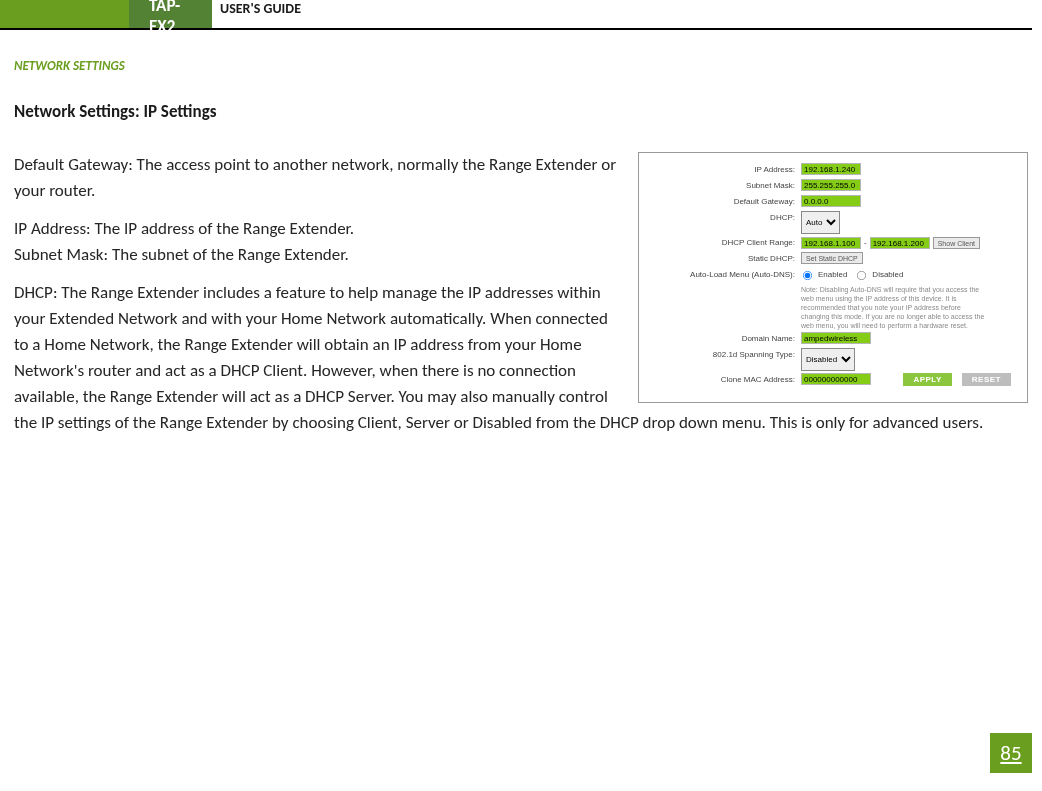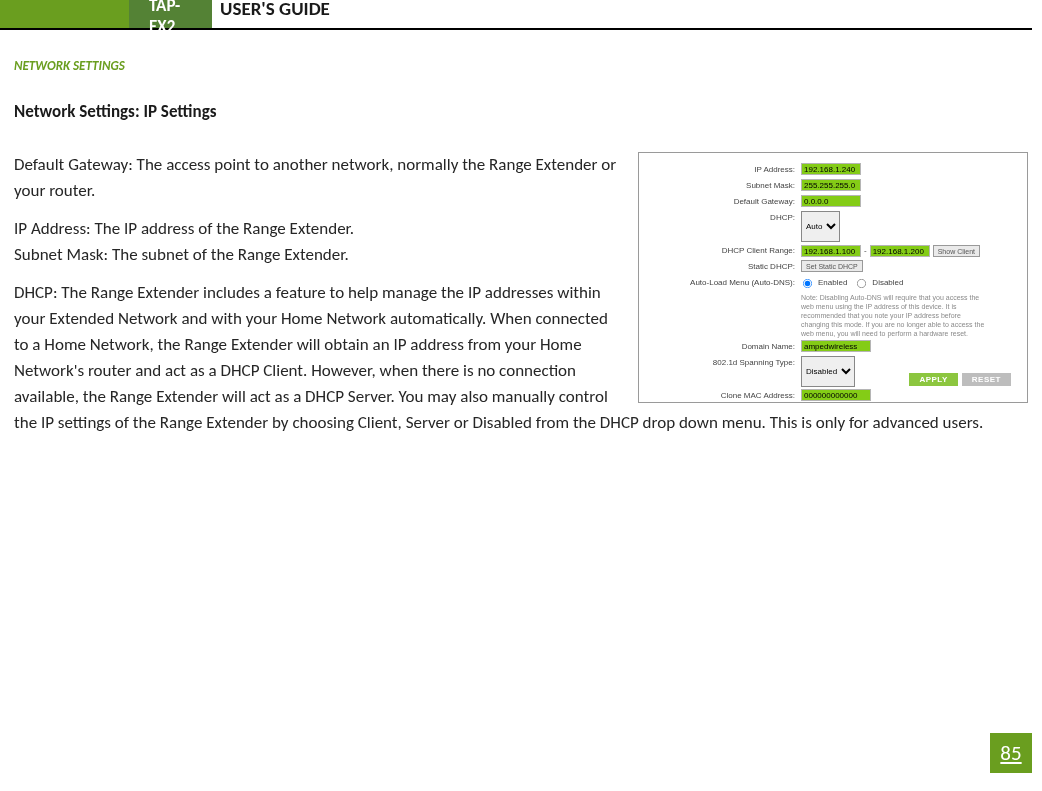--- a/index.html
+++ b/index.html
@@ -28,21 +28,21 @@
     color: #fff;
     font-weight: bold;
     font-size: 17px;
     padding: 4px 10px 0 20px;
     display: flex;
     align-items: center;
     width: 83px;
   }
   .header-title {
     font-weight: bold;
-    font-size: 19px;
+    font-size: 14px;
     padding: 4px 0 16px 8px;
     display: flex;
     align-items: center;
   }
   .content {
     padding: 28px 14px 0 14px;
   }
   .section-green {
     color: #6a9e1f;
     font-style: italic;
@@ -95,21 +95,21 @@
     font-size: 8px;
     height: 12px;
     padding: 0 2px;
     font-family: inherit;
   }
   .fig-input.w60 { width: 60px; }
   .fig-input.w70 { width: 70px; }
   .fig-select {
     border: 1px solid #888;
     font-size: 8px;
-    height: 31px;
+    height: 23px;
     background:#efefef;
   }
   .fig-btn-gray {
     border: 1px solid #999;
     background: #eaeaea;
     font-size: 7px;
     height: 12px;
     padding: 0 4px;
     color:#555;
   }
@@ -118,21 +118,21 @@
     font-size: 7px;
     color: #8a8a8a;
     line-height: 9px;
     max-width: 185px;
   }
   .fig-buttons {
     position: absolute;
     right: 16px;
     bottom: 16px;
     display: flex;
-    gap: 4px;
+    gap: 10px;
   }
   .btn-apply {
     background: #8cc63f;
     border: none;
     color: #fff;
     font-size: 8px;
     font-weight: bold;
     padding: 2px 10px;
     letter-spacing: 0.5px;
   }

